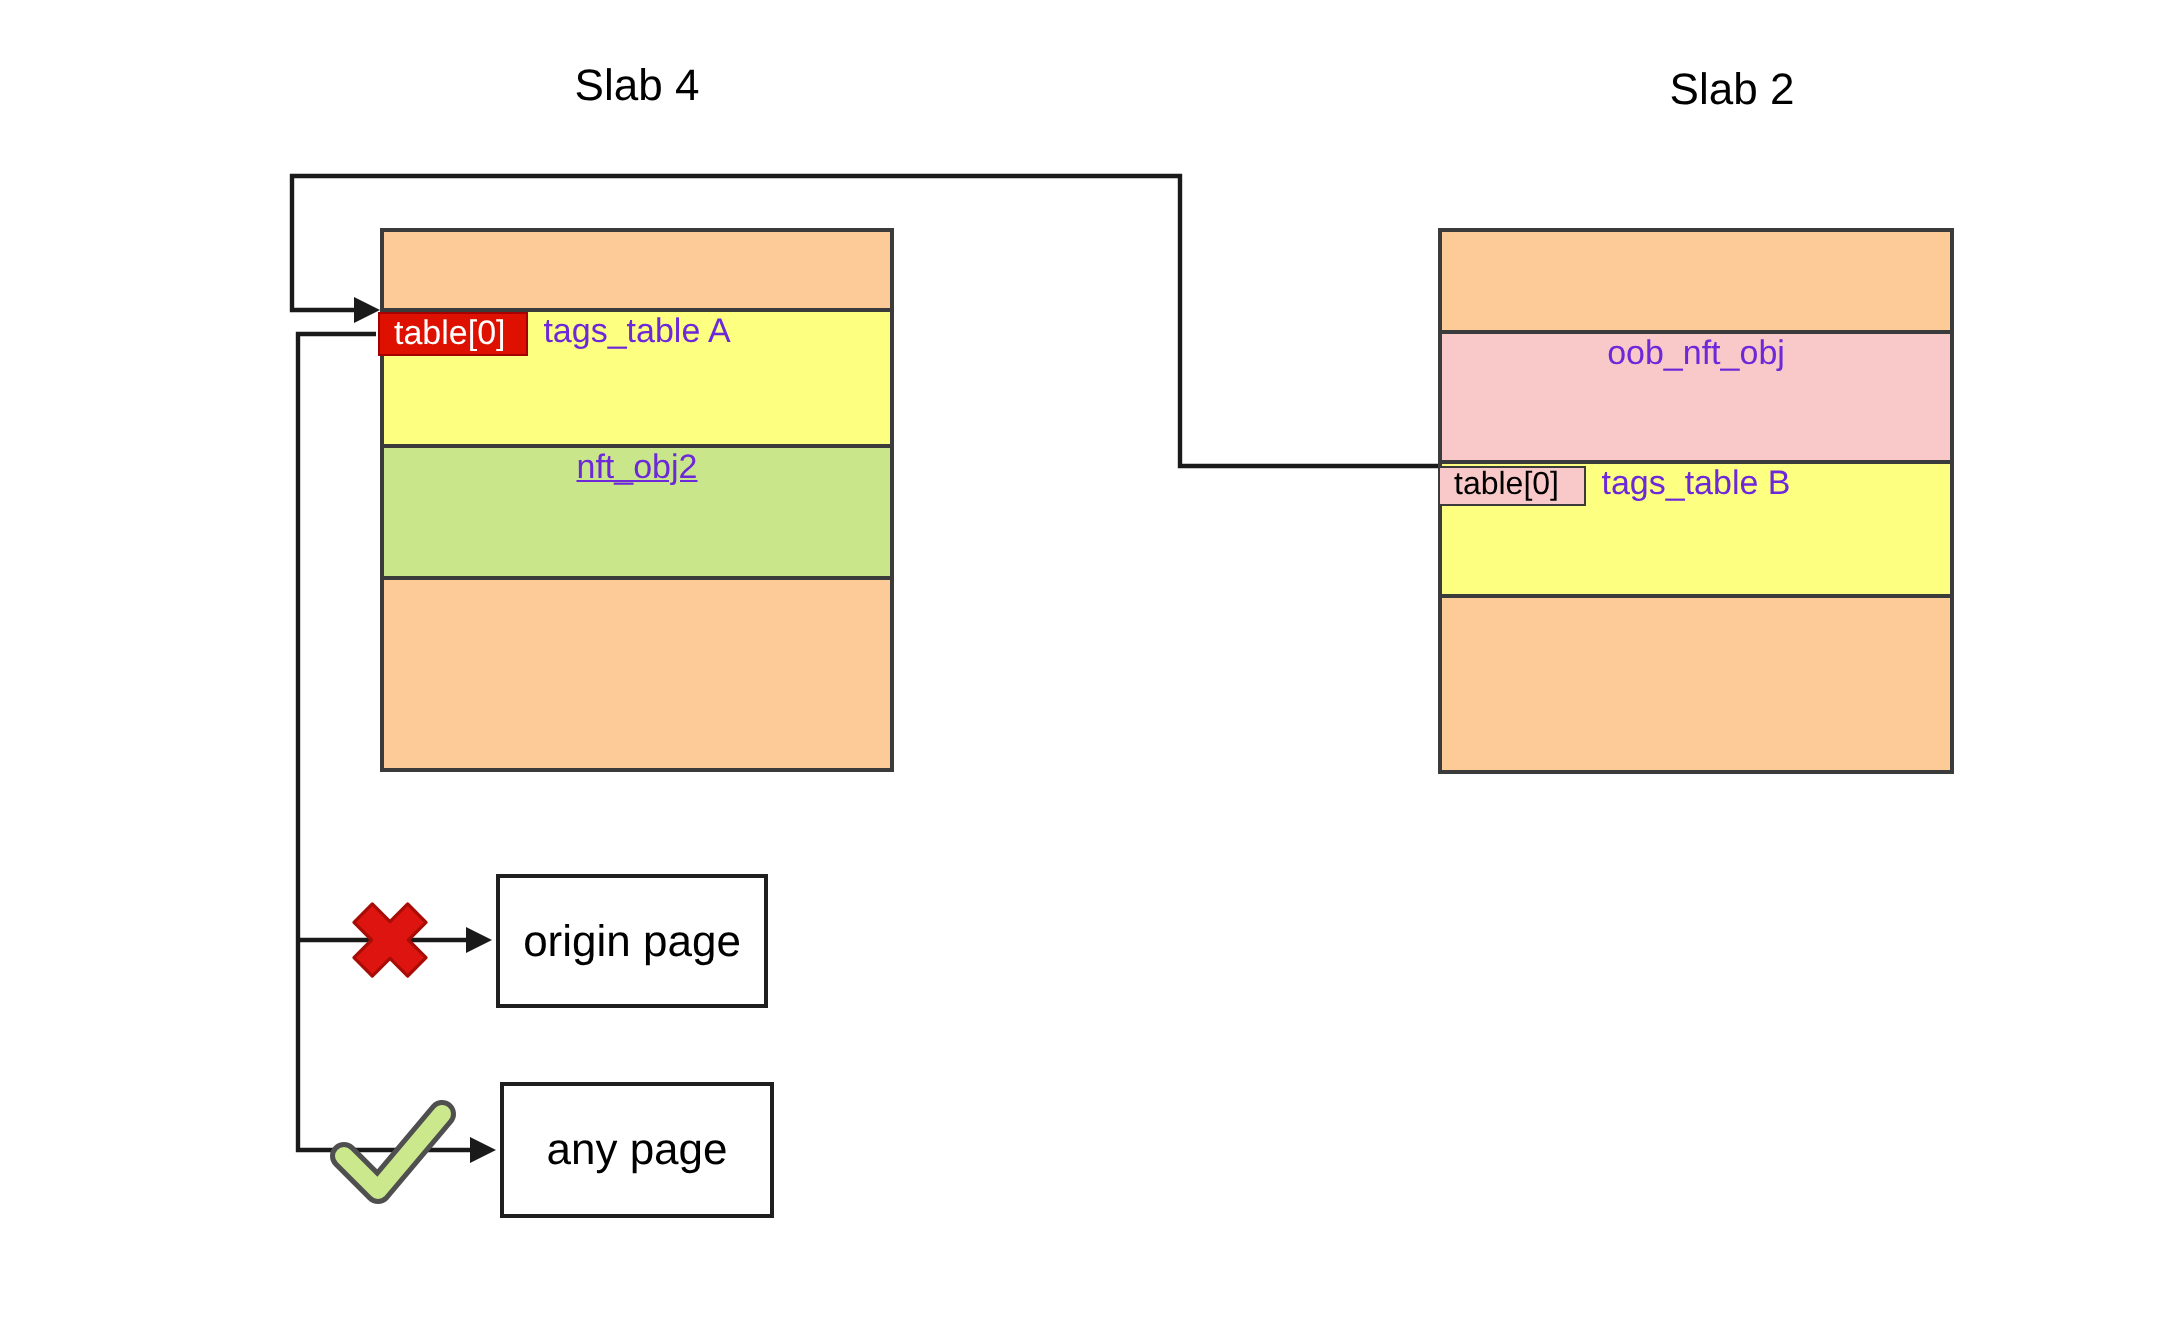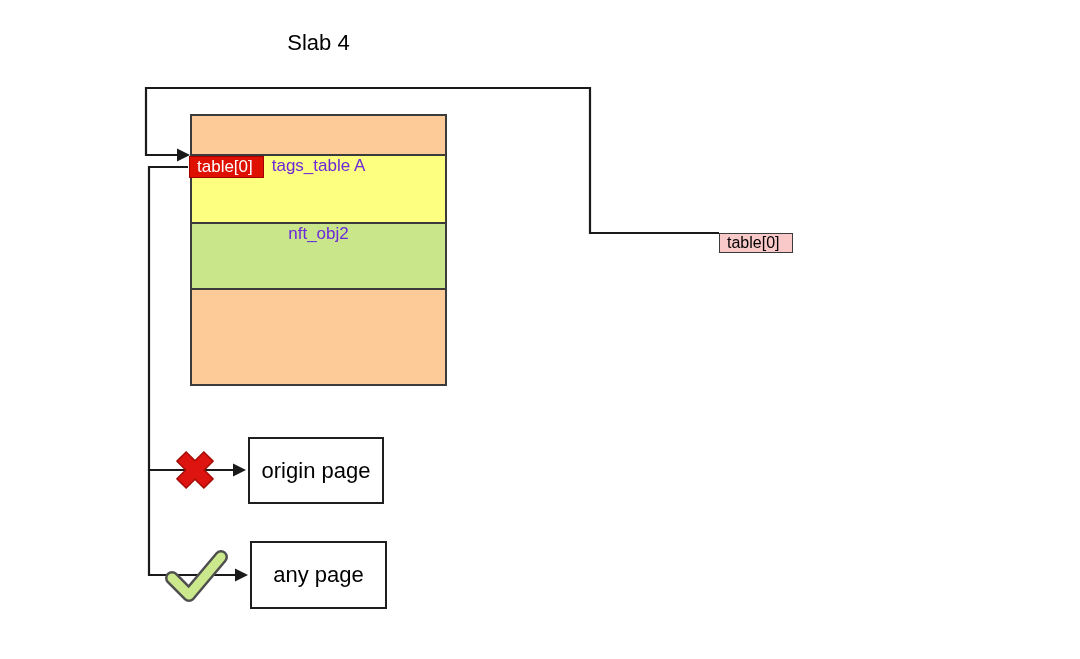--- a/index.html
+++ b/index.html
@@ -33,21 +33,21 @@
     display: flex;
     align-items: flex-start;
     justify-content: center;
     font-size: 17px;
     color: #6d28d9;
     border-bottom: 2px solid var(--border);
   }
   .section:last-child { border-bottom: none; }
   .sec-orange { background: var(--orange); }
   .sec-yellow { background: var(--yellow); }
-  .sec-green  { background: var(--green); }
+  .sec-green  { background: var(--green); text-decoration: underline; }
   .sec-pink   { background: var(--pink); }
   .tag {
     position: absolute;
     box-sizing: border-box;
     font-size: 17px;
     line-height: 18px;
     display: flex;
     align-items: center;
     padding-left: 7px;
     z-index: 3;
@@ -89,36 +89,47 @@
     stroke-width: 2.2;
   }
   .arrowhead { fill: var(--line); stroke: none; }
 </style>
 </head>
 <body>
 
 <div id="canvas">
 
   <div class="slab-title" style="left:190px; top:30px; width:257px;">Slab 4</div>
+  <div class="slab-title" style="left:737px; top:32px; width:258px;">Slab 2</div>
 
   <div class="slab" style="left:190px; top:114px; width:257px; height:272px;">
     <div class="section sec-orange" style="height:40px;"></div>
     <div class="section sec-yellow" style="height:68px;">
       <span>tags_table A</span>
     </div>
     <div class="section sec-green" style="height:66px;">
       <span>nft_obj2</span>
     </div>
     <div class="section sec-orange" style="height:94px;"></div>
   </div>
 
   <div class="tag tag-red" style="left:189px; top:156px; width:75px; height:22px;">
     <span>table[0]</span>
   </div>
 
+  <div class="slab" style="left:719px; top:114px; width:258px; height:273px;">
+    <div class="section sec-orange" style="height:51px;"></div>
+    <div class="section sec-pink" style="height:65px;">
+      <span>oob_nft_obj</span>
+    </div>
+    <div class="section sec-yellow" style="height:67px;">
+      <span>tags_table B</span>
+    </div>
+    <div class="section sec-orange" style="height:86px;"></div>
+  </div>
 
   <div class="tag tag-pink" style="left:719px; top:233px; width:74px; height:20px; font-size:16px;">
     <span>table[0]</span>
   </div>
 
   <div class="page-box" style="left:248px; top:437px; width:136px; height:67px;">
     <span>origin page</span>
   </div>
   <div class="page-box" style="left:250px; top:541px; width:137px; height:68px;">
     <span>any page</span>

